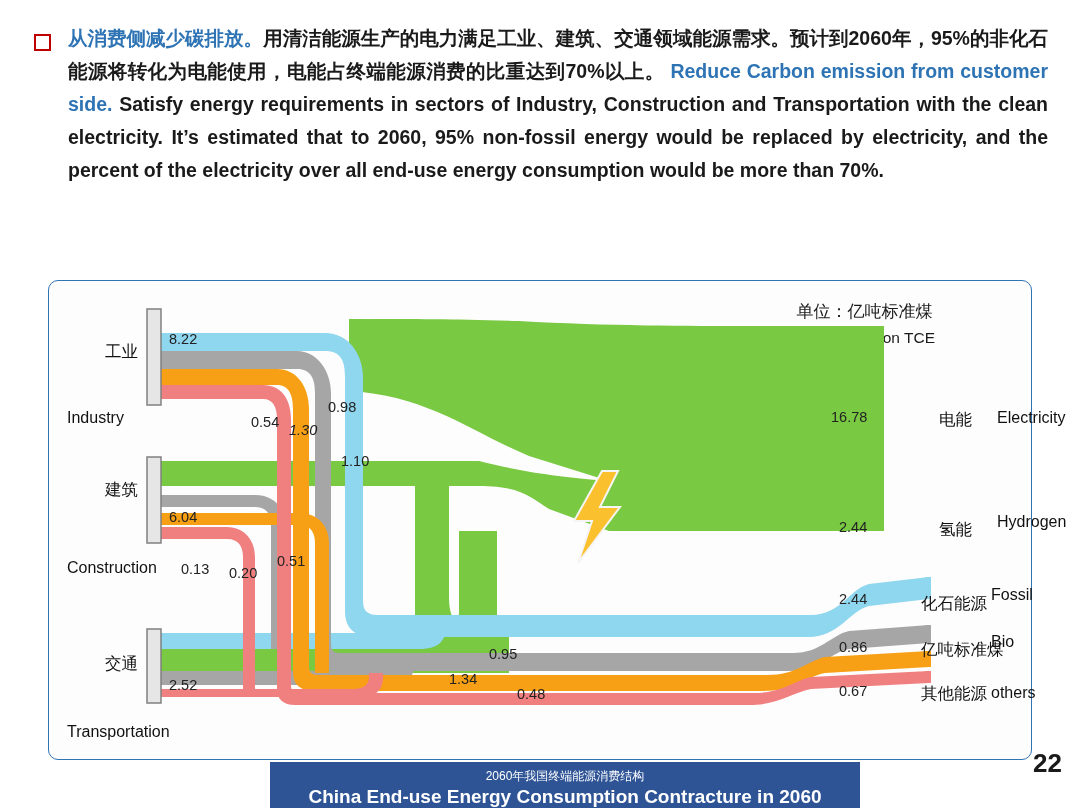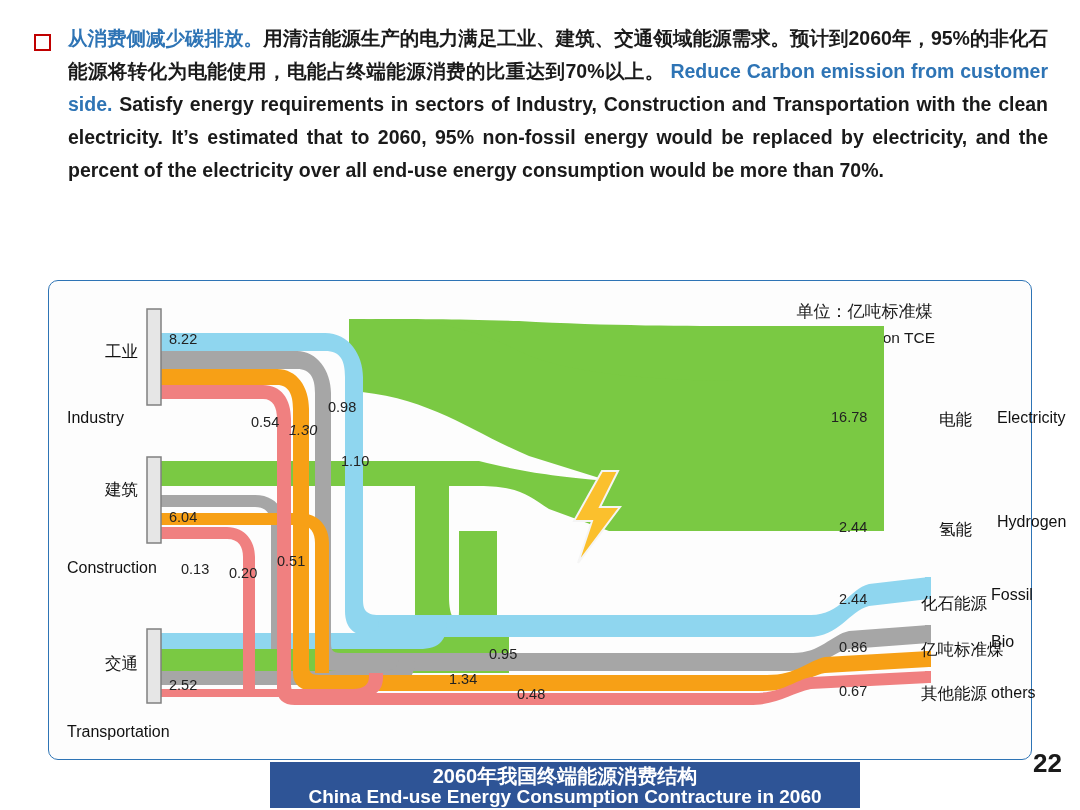--- a/index.html
+++ b/index.html
@@ -106,22 +106,22 @@
     top: 762px;
     width: 590px;
     height: 46px;
     background: #2e5496;
     color: #ffffff;
     text-align: center;
     box-sizing: border-box;
     padding-top: 4px;
   }
   .caption .c1 {
-    font-size: 20px;
-    font-weight: bold;
+    font-size: 12px;
+    font-weight: normal;
     line-height: 21px;
   }
   .caption .c2 {
     font-size: 19px;
     font-weight: bold;
     line-height: 20px;
   }
   .page-num {
     position: absolute;
     right: 18px;

